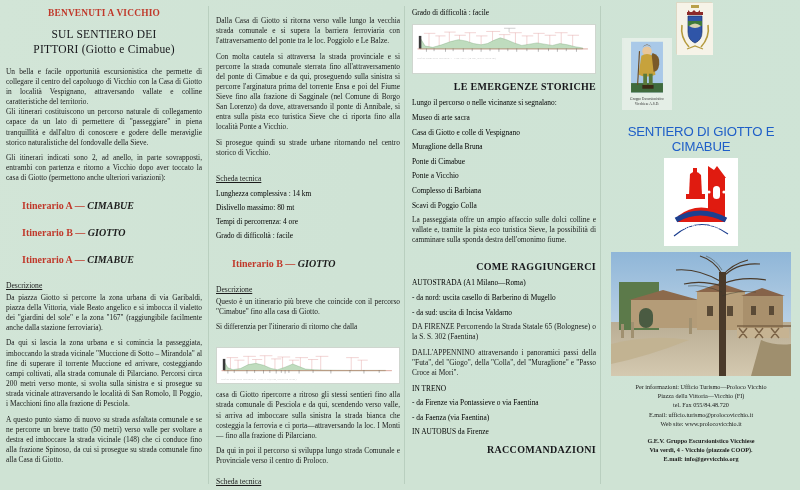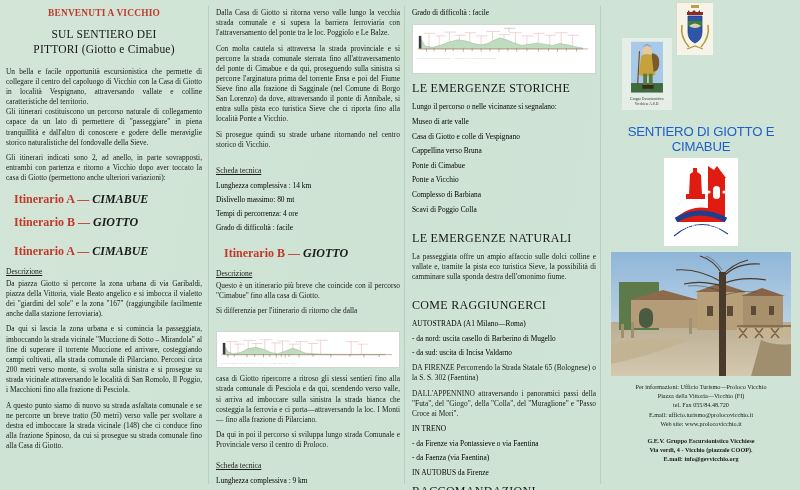--- a/index.html
+++ b/index.html
@@ -53,40 +53,40 @@
     text-align: center;
     font-size: 11.5px;
     line-height: 15px;
     color: #17171b;
     font-weight: normal;
     letter-spacing: .2px;
   }
   .itin {
     color: #c0392b;
     font-weight: bold;
-    font-size: 12px;
-    margin: 8px;
+    font-size: 10px;
+    margin: 16px;
     text-align: left;
   }
   .itin em {
     color: #1b1b1b;
     font-style: italic;
     font-weight: bold;
   }
   .sub-ul {
     text-decoration: underline;
     font-size: 7.6px;
     color: #1b1b1b;
     margin: 0 0 3px 0;
     text-align: left;
   }
   .sec-h {
-    text-align: left;
-    font-weight: normal;
-    font-size: 12px;
+    text-align: right;
+    font-weight: bold;
+    font-size: 10px;
     letter-spacing: .3px;
     color: #17171b;
     margin: 7px 0 6px 0;
   }
   .bullet {
     font-size: 7.4px;
     line-height: 10.2px;
     margin-bottom: 4.4px;
     text-align: left;
   }
@@ -209,21 +209,21 @@
     </div>
     <div class="sub-ul">Descrizione</div>
 
     <p>Da piazza Giotto si percorre la zona urbana di via Garibaldi, piazza della Vittoria, viale Beato angelico e si imbocca il vialetto dei "giardini del sole" e la zona "167" (raggiungibile facilmente anche dalla stazione ferroviaria).</p>
     <p>Da qui si lascia la zona urbana e si comincia la passeggiata, imboccando la strada vicinale "Muccione di Sotto – Mirandola" al fine di superare il torrente Muccione ed arrivare, costeggiando campi coltivati,    alla strada comunale di Pilarciano. Percorsi circa 200 metri verso monte, si svolta sulla sinistra e si prosegue su strada vicinale attraversando le località di San Romolo, Il Poggio, i Macchioni fino alla frazione di Pesciola.</p>
     <p>A questo punto siamo di nuovo su strada asfaltata comunale e se ne percorre un breve tratto (50 metri) verso valle   per svoltare a destra ed imboccare la strada vicinale (148)  che ci conduce fino alla frazione Spinoso, da cui si prosegue su strada comunale fino alla Casa di Giotto.</p>
   </div>
   <div class="col-sep" style="left:208px"></div>
 
   <div class="col" id="col2">
-    <p style="margin-top:4px">Dalla Casa di Giotto si ritorna verso valle lungo la vecchia strada comunale e si supera la barriera ferroviaria con l'attraversamento del ponte tra le loc. Poggiolo e Le Balze.</p>
+    <p style="margin-top:12px">Dalla Casa di Giotto si ritorna verso valle lungo la vecchia strada comunale e si supera la barriera ferroviaria con l'attraversamento del ponte tra le loc. Poggiolo e Le Balze.</p>
     <p>Con molta cautela si attraversa la strada provinciale e si percorre la strada comunale sterrata fino all'attraversamento del ponte di Cimabue e da qui, proseguendo sulla sinistra si percorre l'arginatura prima del torrente Ensa e poi del Fiume Sieve fino alla frazione di Sagginale (nel Comune di Borgo San Lorenzo) da dove, attraversando il ponte di Annibale, si entra sulla pista eco turistica Sieve che ci riporta fino alla località Ponte a Vicchio.</p>
     <p style="margin-bottom:16px">Si prosegue quindi su strade urbane ritornando nel centro storico di Vicchio.</p>
 
     <div class="sub-ul" style="margin-bottom:6px">Scheda tecnica</div>
     <div class="tech-line">Lunghezza complessiva : 14 km</div>
     <div class="tech-line">Dislivello massimo: 80 mt</div>
     <div class="tech-line">Tempi di percorrenza: 4 ore</div>
     <div class="tech-line" style="margin-bottom:12px">Grado di difficoltà : facile</div>
 
     <div class="itin">
@@ -330,29 +330,28 @@
           <line x1="224" y1="34" x2="224" y2="39"></line>
             <line x1="238" y1="34" x2="238" y2="38"></line>
           <line x1="254" y1="34" x2="254" y2="39"></line>
         </g>
       </svg>
       <div class="chart-cap" style="opacity: 0.45;">Profilo altimetrico Itinerario A - CIMABUE (14 km, dislivello 80 mt)</div>
     </div>
 
     <div class="sec-h">LE EMERGENZE STORICHE</div>
     <div class="bullet">Lungo il percorso o nelle vicinanze si segnalano:</div>
-    <div class="bullet">Museo di arte valle</div>
+    <div class="bullet">Museo di arte sacra</div>
     <div class="bullet">Casa di Giotto e colle di Vespignano</div>
-    <div class="bullet">Cappellina verso Bruna</div>
+    <div class="bullet">Muraglione della Bruna</div>
     <div class="bullet">Ponte di Cimabue</div>
     <div class="bullet">Ponte a Vicchio</div>
     <div class="bullet">Complesso di Barbiana</div>
     <div class="bullet">Scavi di Poggio Colla</div>
 
-    <div class="sec-h" style="margin-top:16px">LE EMERGENZE NATURALI</div>
     <p>La passeggiata offre un ampio affaccio sulle dolci colline e vallate e,  tramite la pista eco turistica Sieve, la possibilità di camminare sulla sponda destra dell'omonimo fiume.</p>
 
     <div class="sec-h" style="margin-top:16px">COME RAGGIUNGERCI</div>
     <div class="bullet">AUTOSTRADA  (A1 Milano—Roma)</div>
     <div class="bullet">- da nord: uscita casello di Barberino di Mugello</div>
     <div class="bullet">- da sud: uscita di Incisa Valdarno</div>
     <p>DA  FIRENZE  Percorrendo  la  Strada  Statale  65 (Bolognese) o la S. S. 302 (Faentina)</p>
     <p>DALL'APPENNINO attraversando i panoramici passi della "Futa", del "Giogo", della "Colla", del "Muraglione" e "Passo Croce ai Mori".</p>
     <div class="bullet">IN TRENO</div>
     <div class="bullet">- da Firenze via Pontassieve o via Faentina</div>

